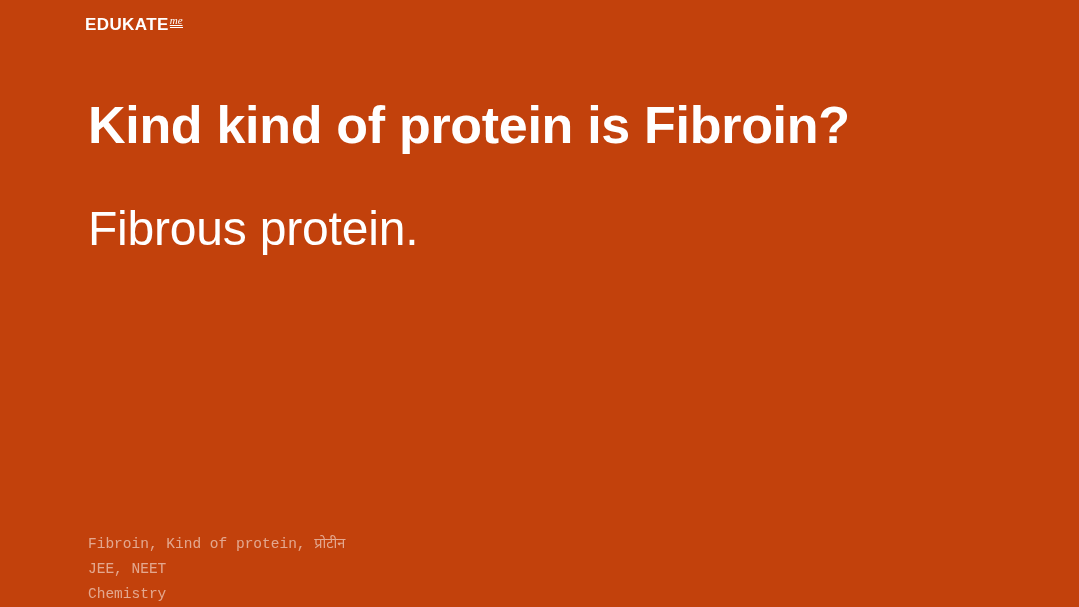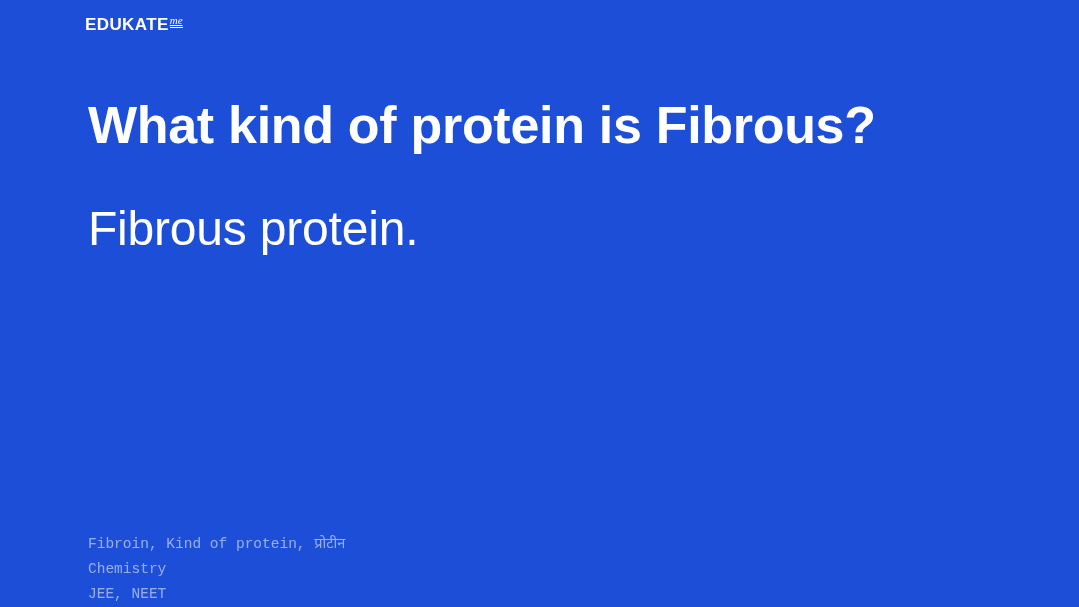--- a/index.html
+++ b/index.html
@@ -10,21 +10,21 @@
 
   body {
     background: #ffffff;
     font-family: "Liberation Sans", sans-serif;
   }
 
   .slide {
     position: relative;
     width: 1079px;
     height: 607px;
-    background: #1d4ed8;
+    background: #c2410c;
     overflow: hidden;
     box-sizing: border-box;
   }
 
   
   .brand {
     position: absolute;
     left: 85px;
     top: 16px;
     display: flex;
@@ -120,23 +120,23 @@
 <body>
 
 <div class="slide">
 
   <div class="brand">
     <span class="brand-word">EDUKATE</span>
     <span class="brand-suffix">me</span>
   </div>
 
   <div class="content">
-    <h1 class="question">What kind of protein is Fibrous?</h1>
+    <h1 class="question">Kind kind of protein is Fibroin?</h1>
     <p class="answer">Fibrous protein.</p>
   </div>
 
   <div class="footer">
     <p class="footer-line tags">Fibroin, Kind of protein, प्रोटीन</p>
+    <p class="footer-line exams">JEE, NEET</p>
     <p class="footer-line subject">Chemistry</p>
-    <p class="footer-line exams">JEE, NEET</p>
   </div>
 
 </div>
 
 </body></html>

